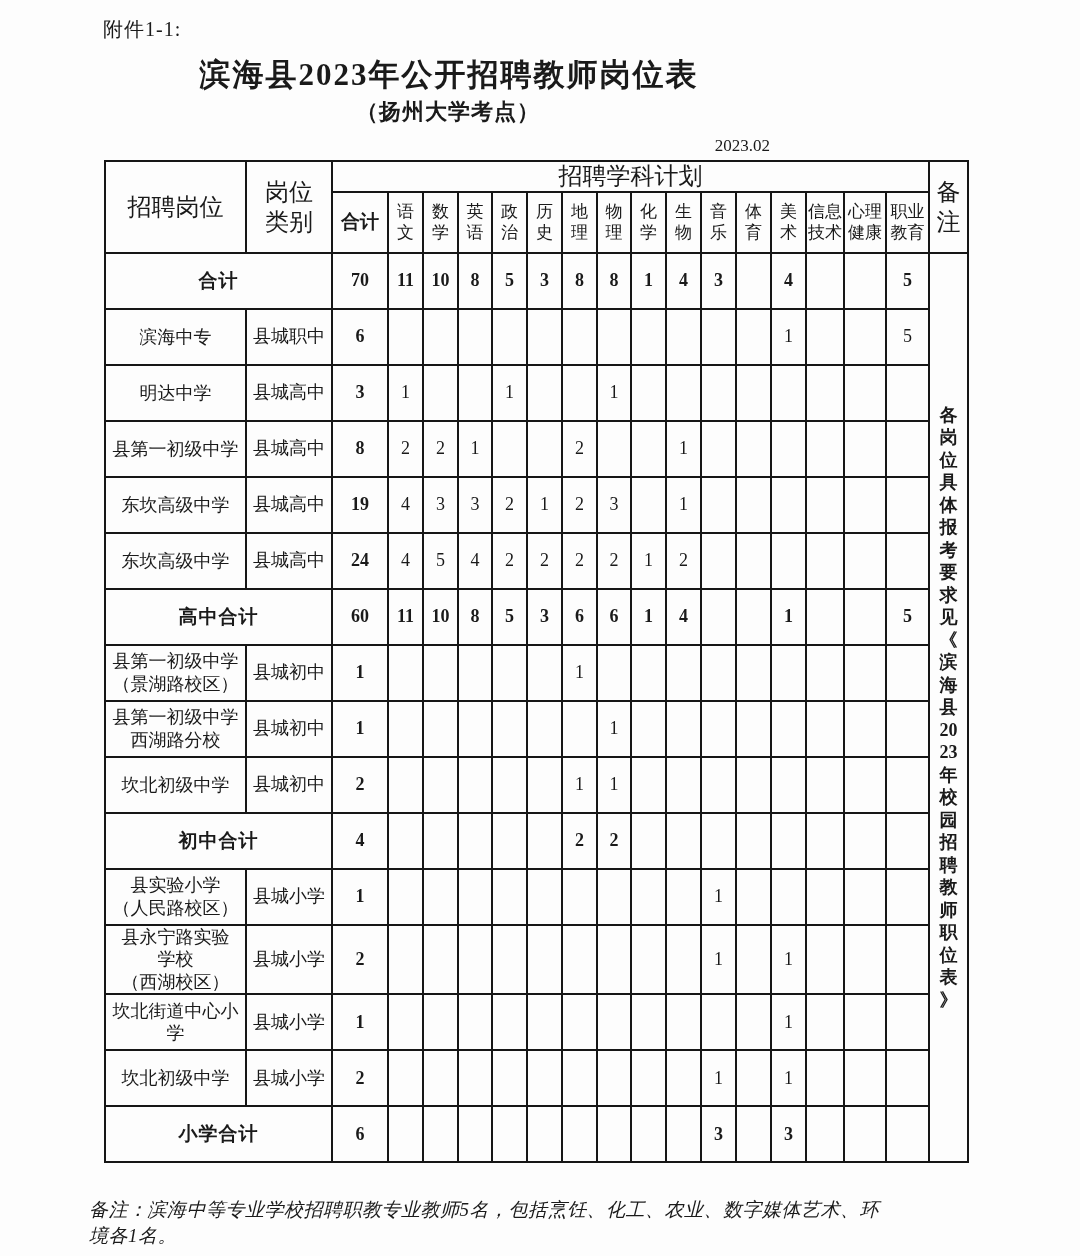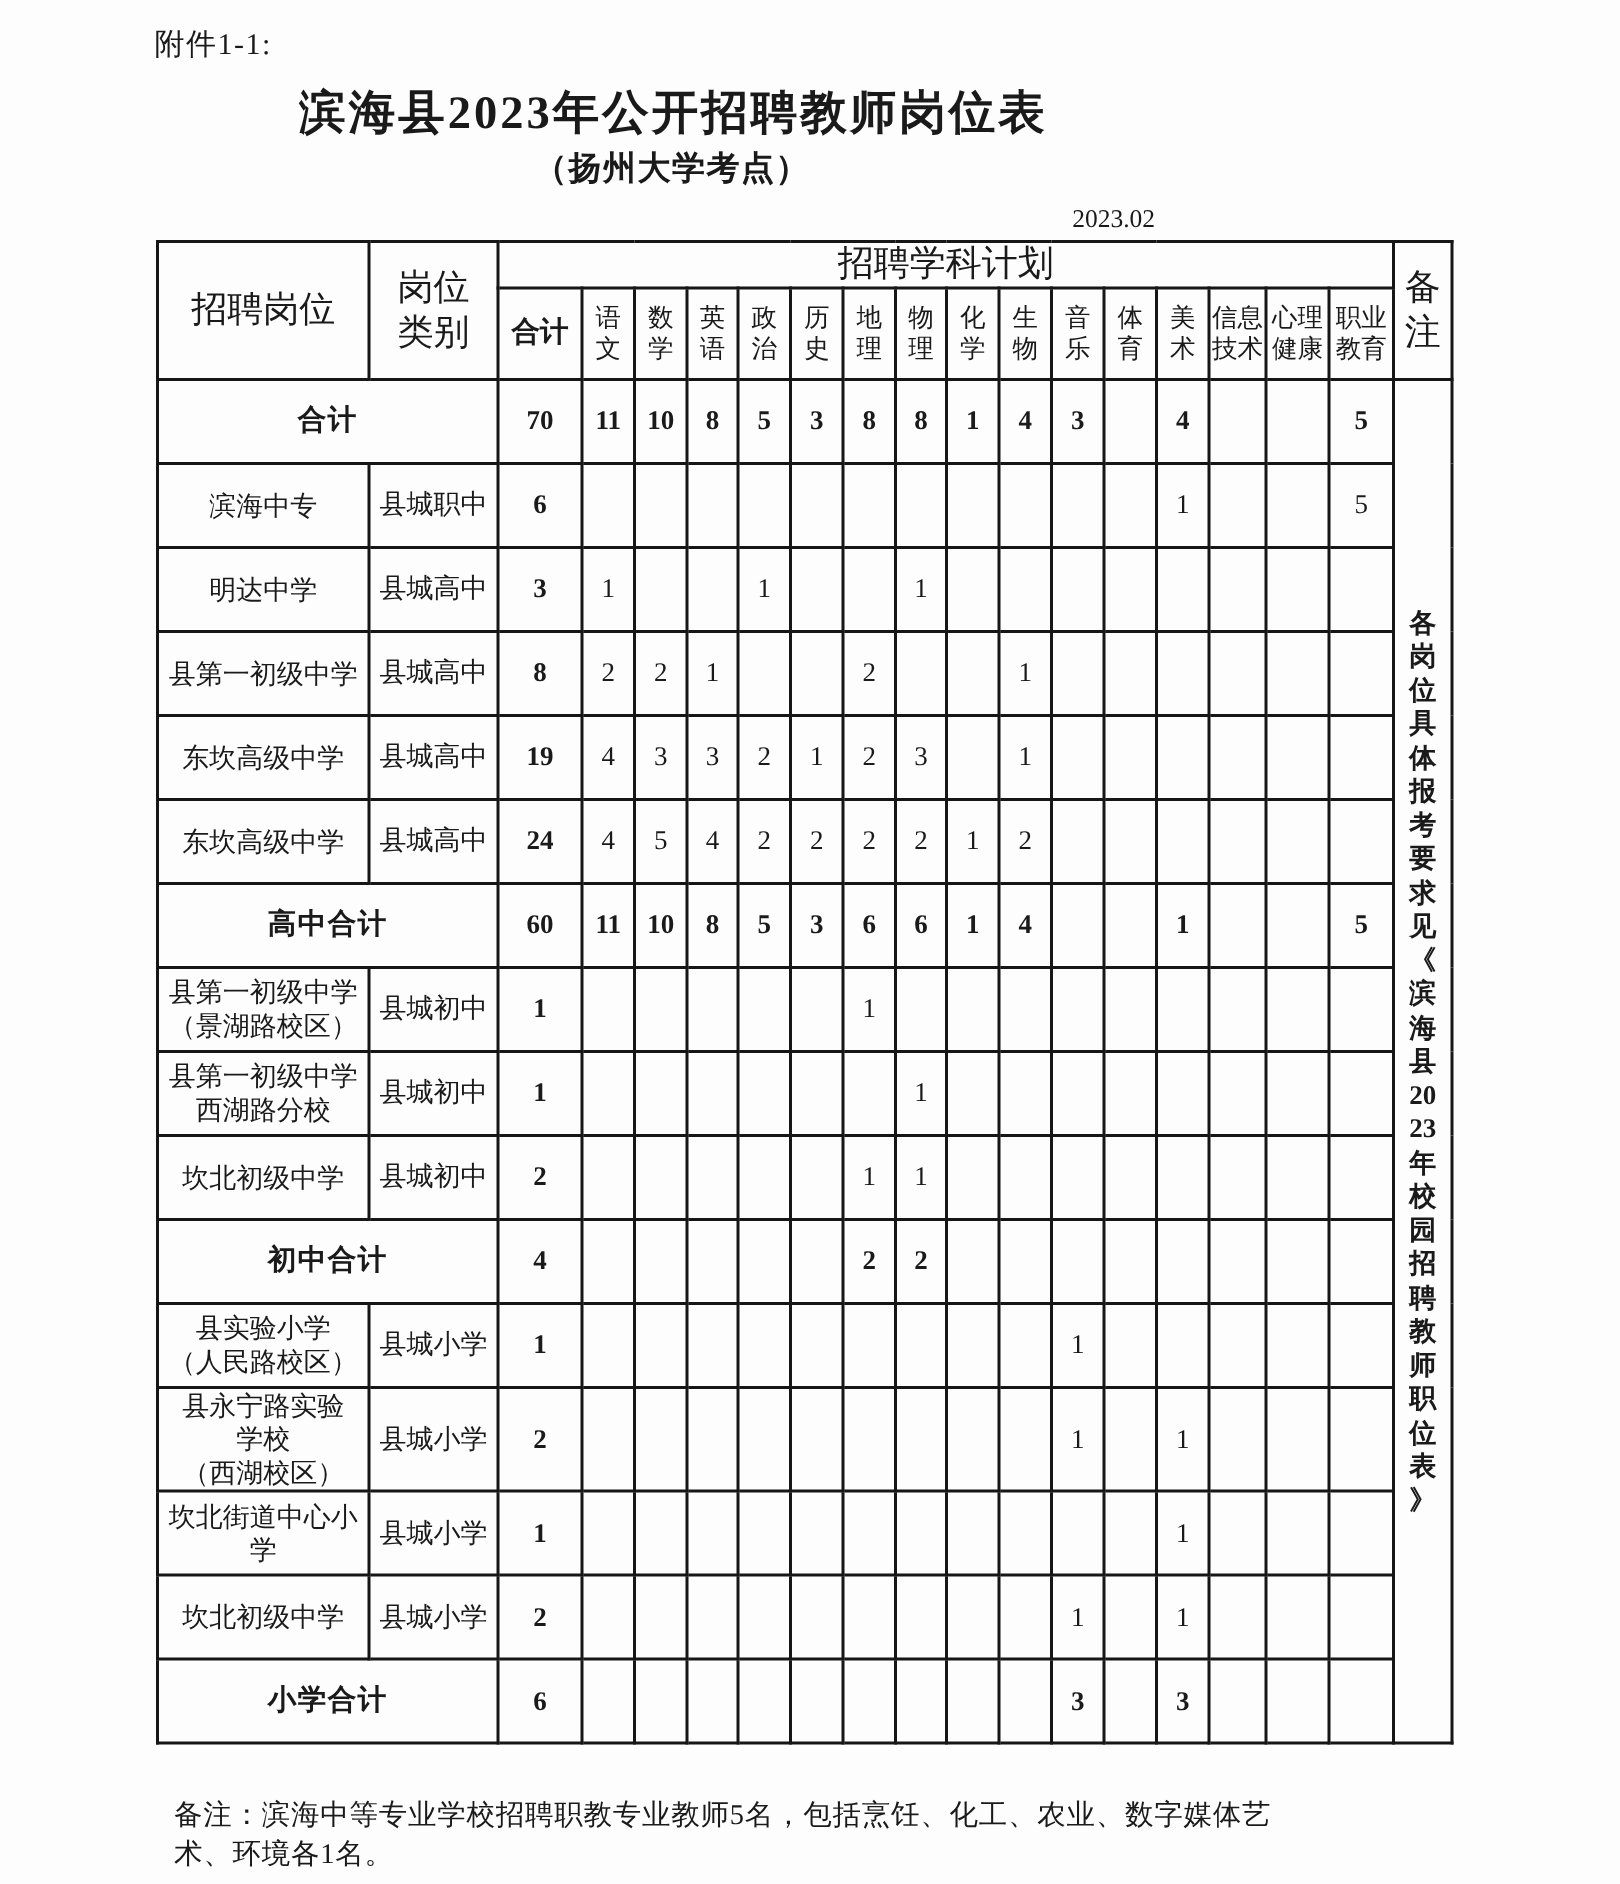--- a/index.html
+++ b/index.html
@@ -63,22 +63,22 @@
 
   td.note-cell { vertical-align: middle; }
   .vnote {
     width: 24px; margin: 16px auto;
     font-size: 18px; line-height: 1.25;
     word-break: break-all; line-break: anywhere;
     text-align: center;
   }
 
   .footer-note {
-    position: absolute; left: 116px; top: 1197px;
-    font-size: 19px; letter-spacing: 0.5px;
+    position: absolute; left: 89px; top: 1197px;
+    font-size: 19px; letter-spacing: 0.5px; font-style: italic;
   }
 </style>
 </head>
 <body>
 
 <div class="page">
 
   <div class="attachment">附件1-1:</div>
   <h1 class="title">滨海县2023年公开招聘教师岗位表</h1>
   <h2 class="subtitle">（扬州大学考点）</h2>

